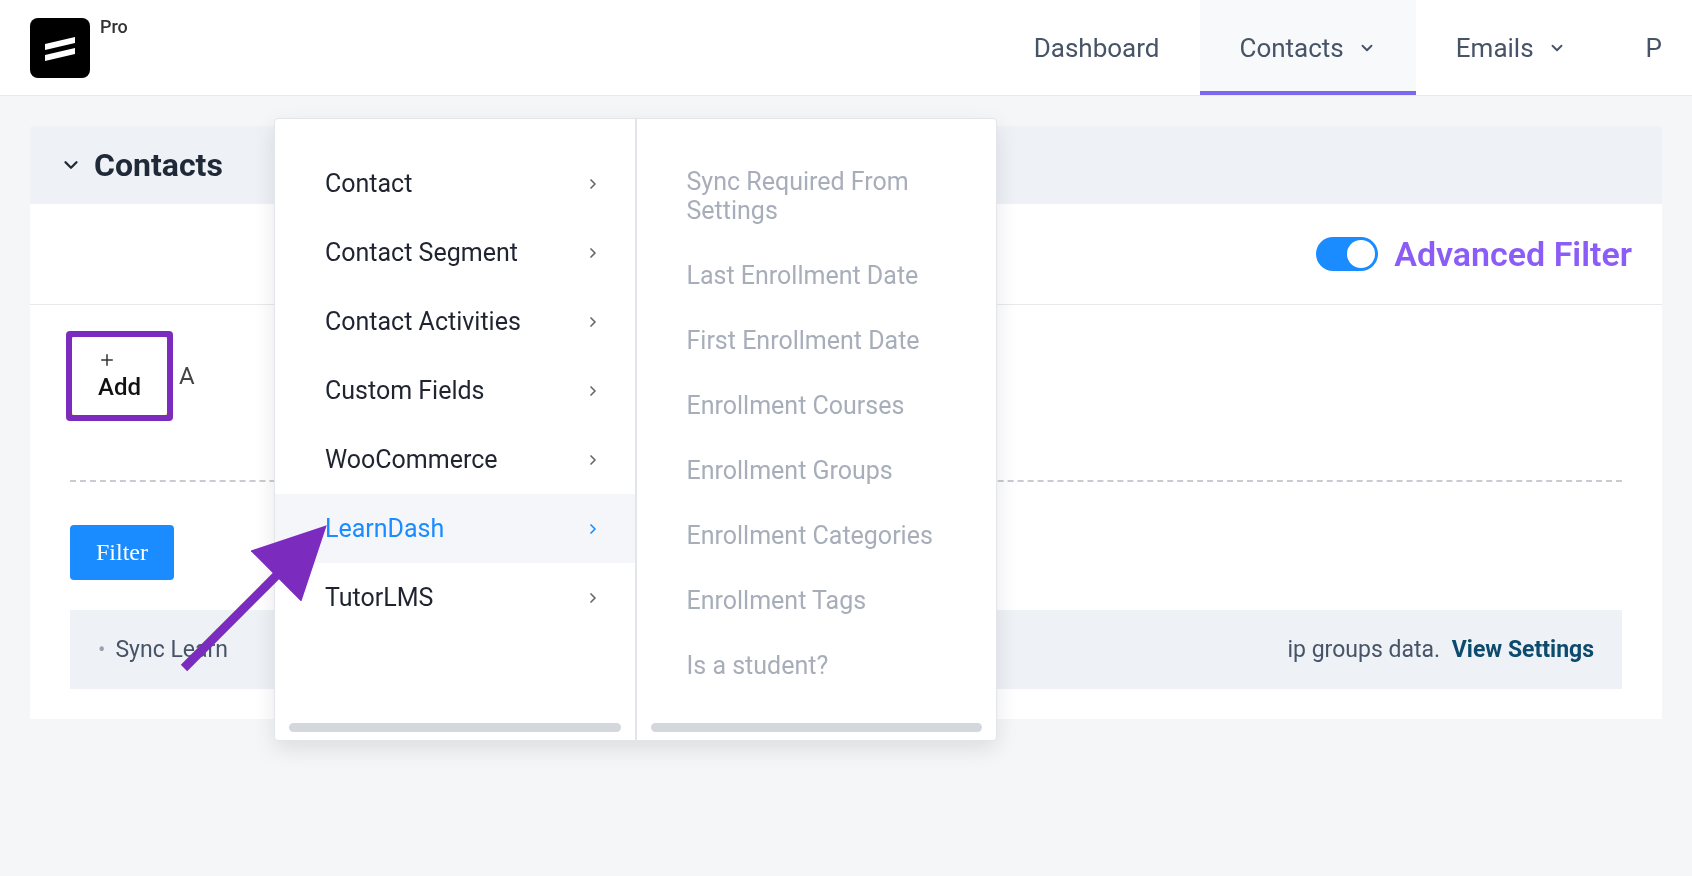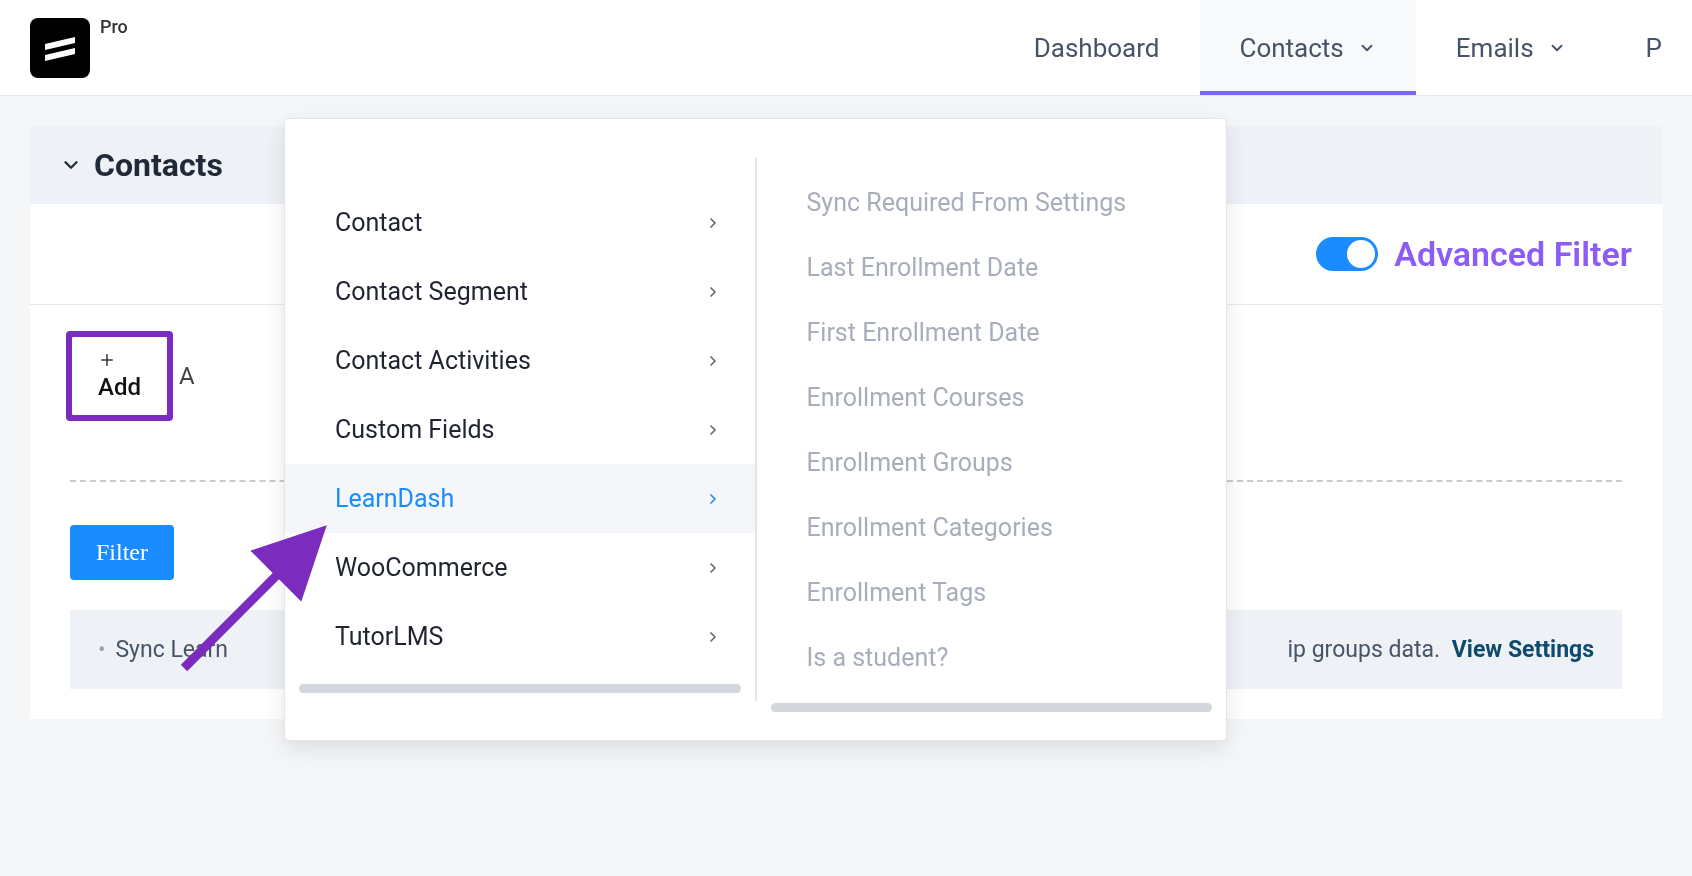--- a/index.html
+++ b/index.html
@@ -193,29 +193,28 @@
 .view-settings {
   color: #0c4a6e;
   font-weight: 700;
   margin-left: 6px;
 }
 
 
 .popup {
   position: absolute;
   top: 118px;
-  left: 284px;
-  width: 943px;
+  left: 274px;
+  width: 723px;
   height: 623px;
   background: #fff;
   border: 1px solid #e2e6eb;
   border-radius: 4px;
   box-shadow: 0 8px 22px rgba(0,0,0,0.10);
   display: flex;
-  align-items: center;
 }
 .popup-col {
   flex: 1;
   padding: 30px 0;
   position: relative;
   display: flex;
   flex-direction: column;
 }
 .popup-col.left { border-right: 2px solid #e2e6eb; }
 .category-item {
@@ -380,30 +379,30 @@
           </span>
         </div>
         <div class="category-item">
           <span>Custom Fields</span>
           <span class="cat-chev">
             <svg width="16" height="16" viewBox="0 0 24 24">
               <path d="M9 6l6 6-6 6" fill="none" stroke="#666" stroke-width="2.5" stroke-linecap="round" stroke-linejoin="round"></path>
             </svg>
           </span>
         </div>
+        <div class="category-item">
+          <span>WooCommerce</span>
+          <span class="cat-chev">
+            <svg width="16" height="16" viewBox="0 0 24 24">
+              <path d="M9 6l6 6-6 6" fill="none" stroke="#666" stroke-width="2.5" stroke-linecap="round" stroke-linejoin="round"></path>
+            </svg>
+          </span>
+        </div>
         <div class="category-item active">
           <span>LearnDash</span>
-          <span class="cat-chev">
-            <svg width="16" height="16" viewBox="0 0 24 24">
-              <path d="M9 6l6 6-6 6" fill="none" stroke="#666" stroke-width="2.5" stroke-linecap="round" stroke-linejoin="round"></path>
-            </svg>
-          </span>
-        </div>
-        <div class="category-item">
-          <span>WooCommerce</span>
           <span class="cat-chev">
             <svg width="16" height="16" viewBox="0 0 24 24">
               <path d="M9 6l6 6-6 6" fill="none" stroke="#666" stroke-width="2.5" stroke-linecap="round" stroke-linejoin="round"></path>
             </svg>
           </span>
         </div>
         <div class="category-item">
           <span>TutorLMS</span>
           <span class="cat-chev">
             <svg width="16" height="16" viewBox="0 0 24 24">

